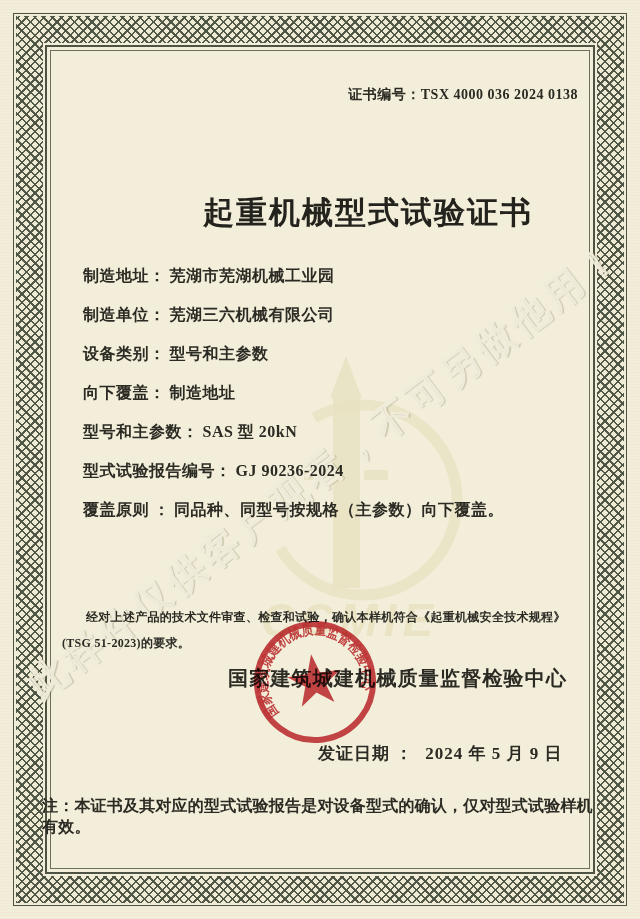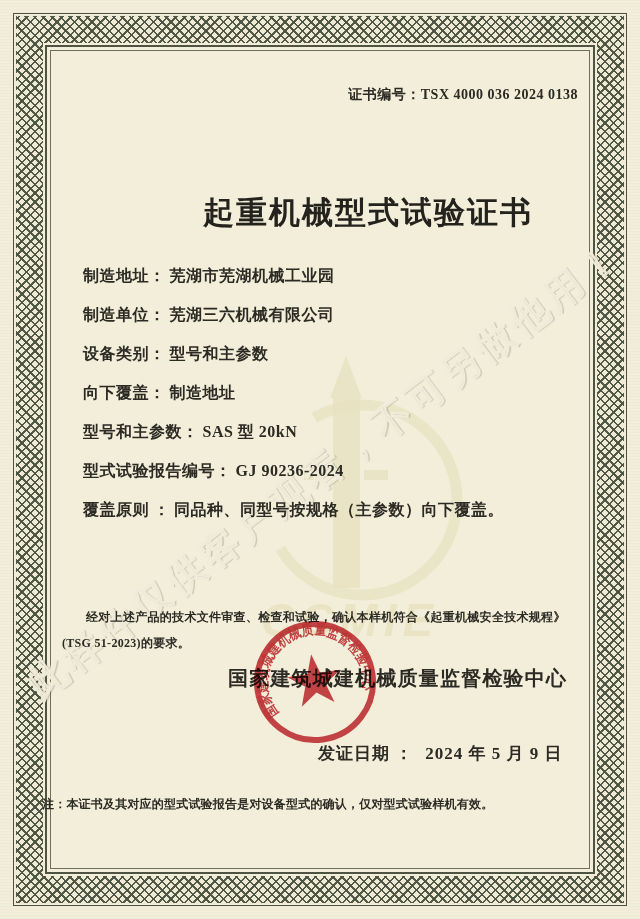--- a/index.html
+++ b/index.html
@@ -54,21 +54,21 @@
   .field .val{margin-left:4px;}
   .statement{
     position:absolute;top:596px;left:62px;width:518px;
     font-size:12px;line-height:26px;text-indent:2em;letter-spacing:.3px;margin-top:8px;
   }
   .issuer{position:absolute;top:665px;left:228px;font-size:20px;letter-spacing:1.2px;}
   .date-line{position:absolute;top:714px;left:318px;font-size:17px;letter-spacing:1px;margin-top:28px;}
   .date-line .val{margin-left:12px;}
   .note{
     position:absolute;top:796px;left:42px;right:38px;
-    font-size:12px;letter-spacing:.2px;
+    font-size:16px;letter-spacing:.2px;
   }
   
   .stamp{
     position:absolute;left:240px;top:607px;width:150px;height:150px;
     transform:rotate(-8deg);
     mix-blend-mode:multiply;opacity:.9;z-index:4;pointer-events:none;
   }
 </style>
 </head>
 <body>

